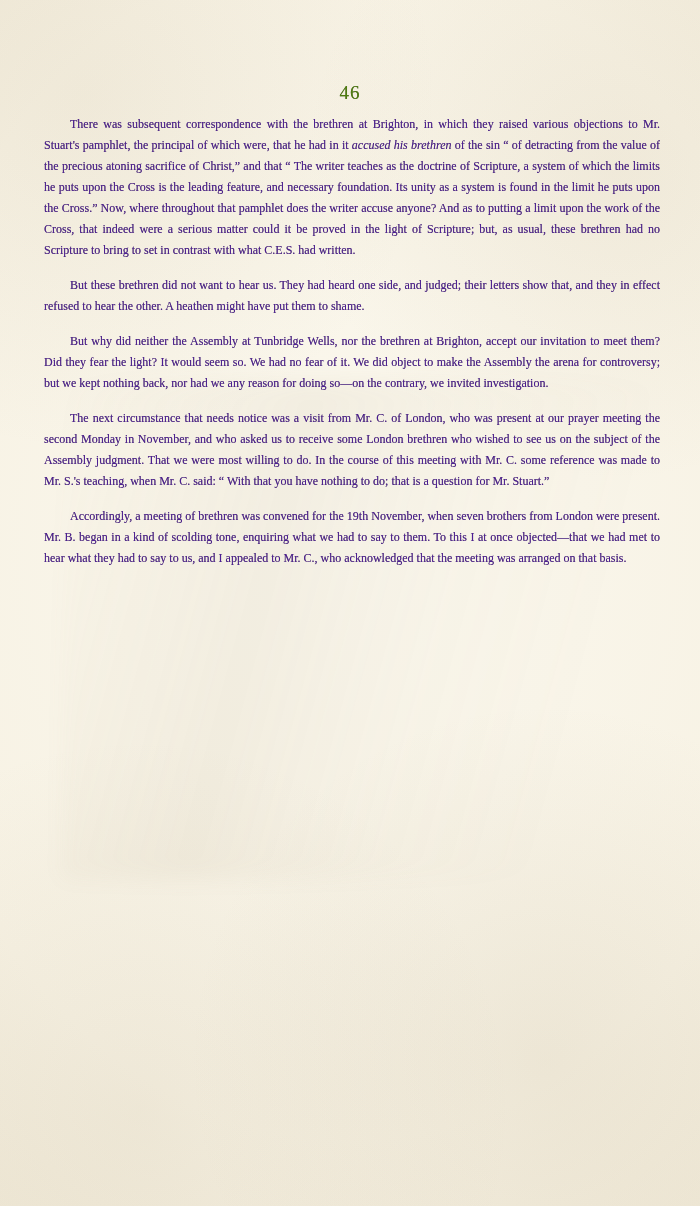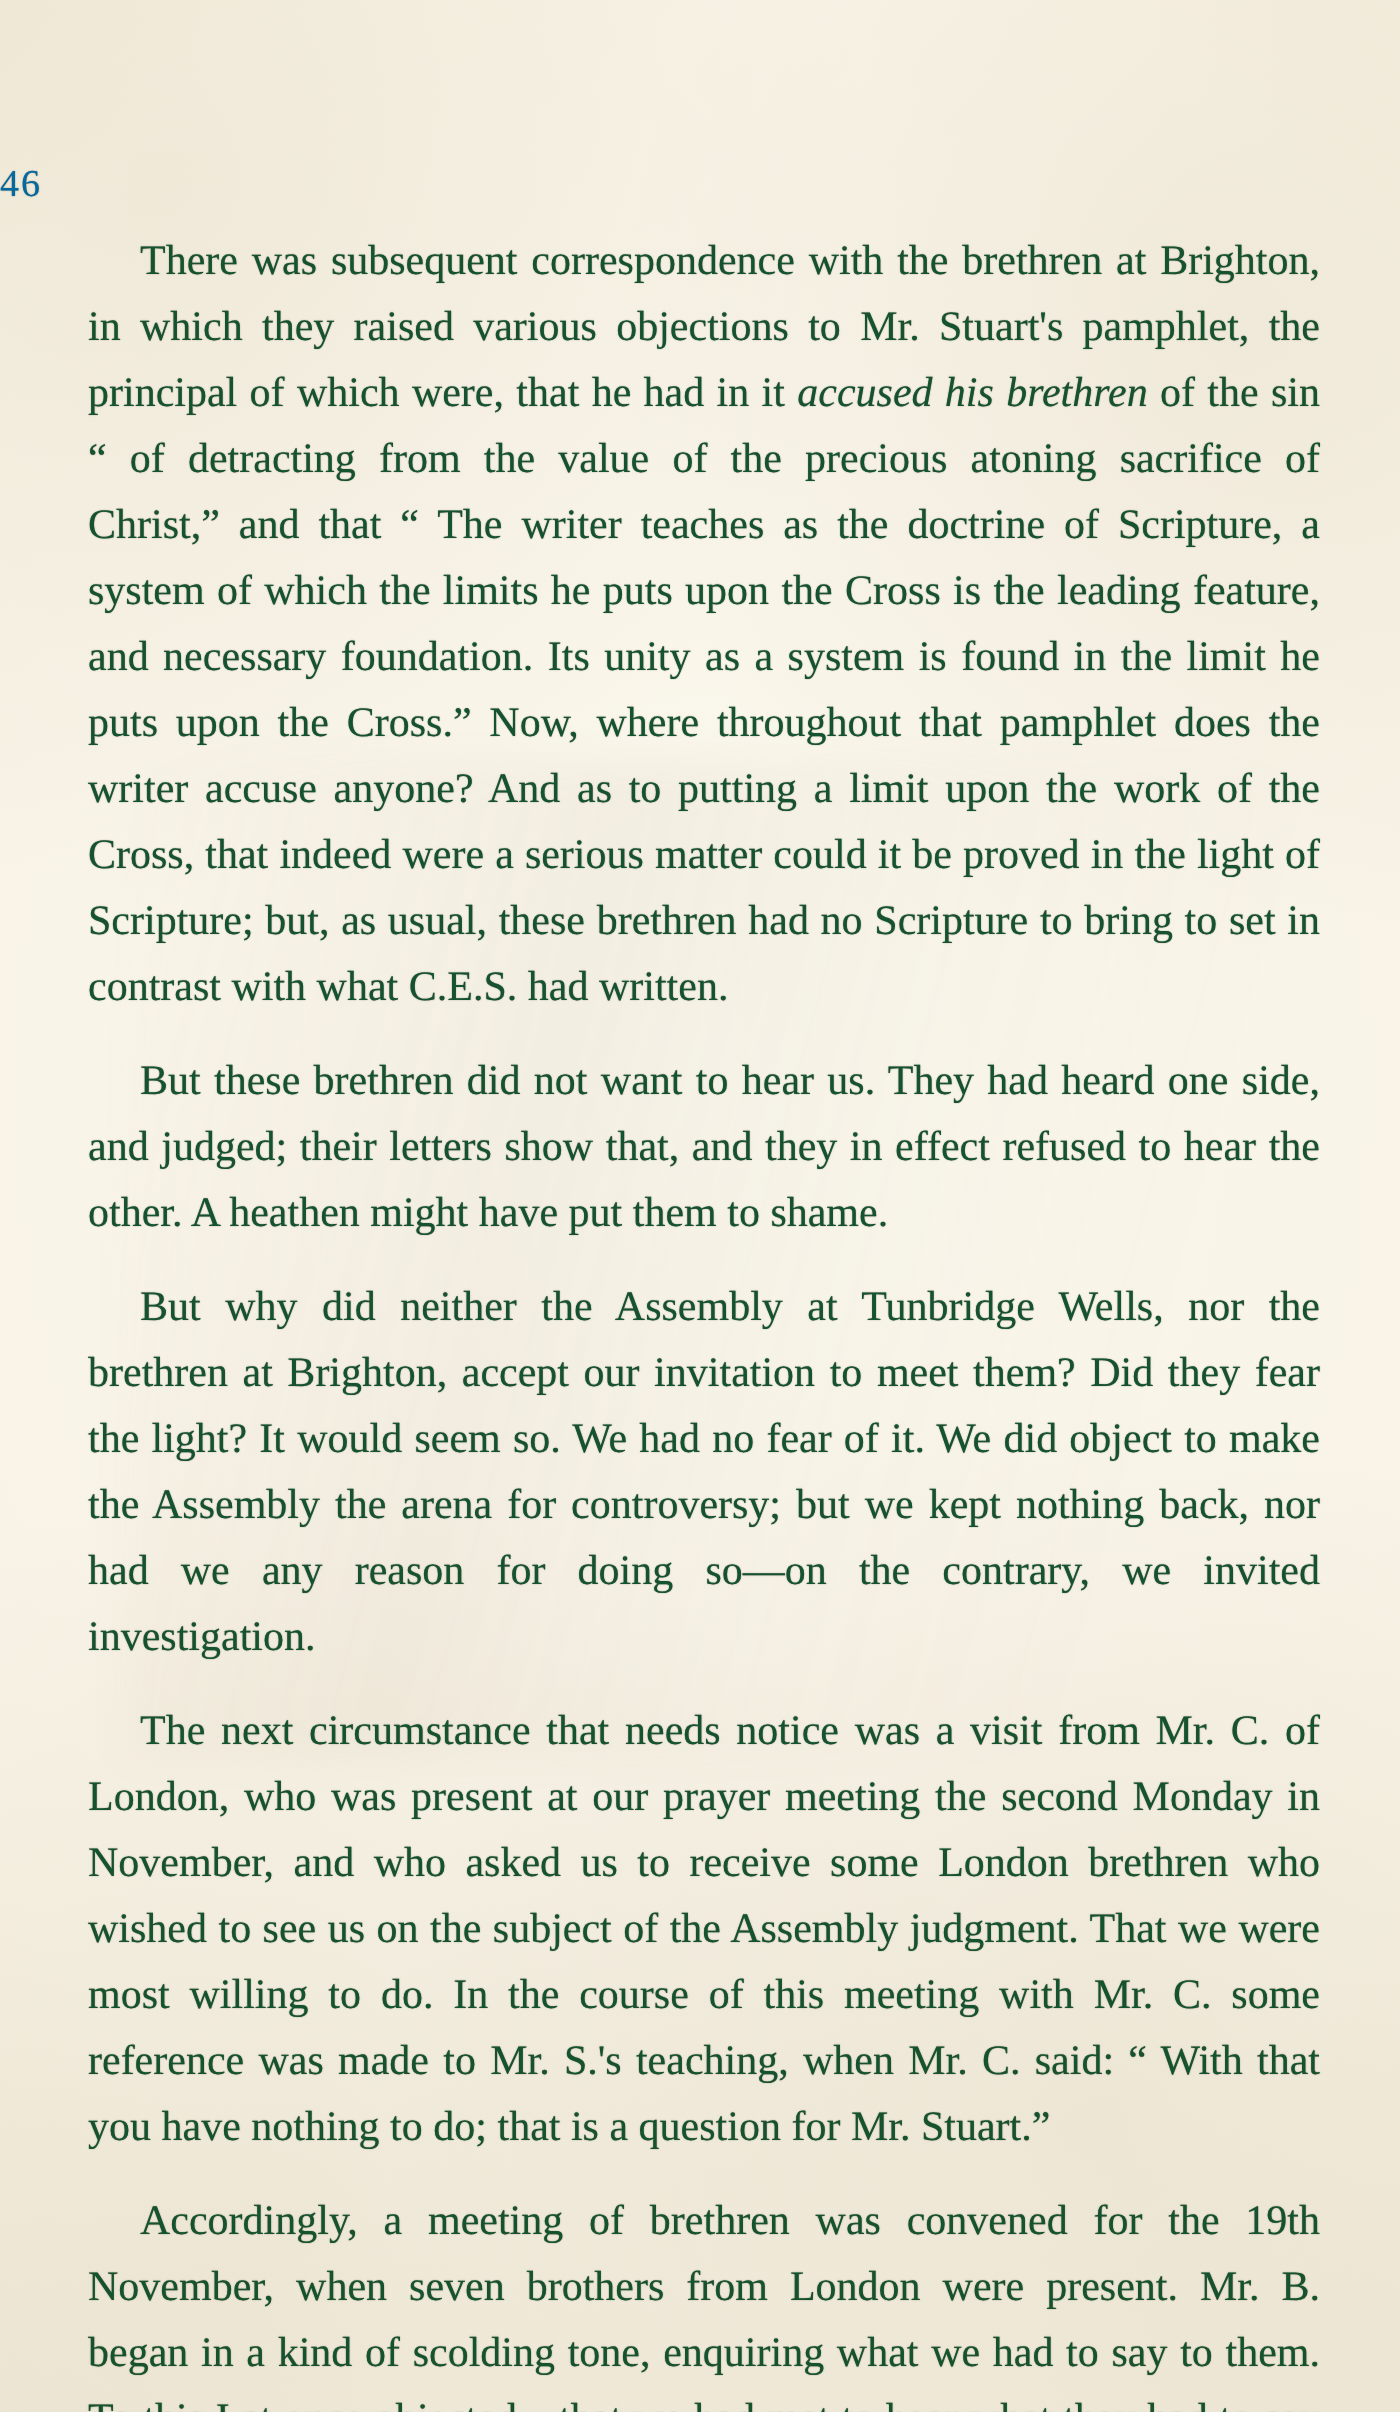--- a/index.html
+++ b/index.html
@@ -54,36 +54,37 @@
     top: 0;
     width: 700px;
     height: 1206px;
   }
 
   .page-number {
     position: absolute;
     top: 82px;
     left: 0;
     width: 700px;
+    text-align: center;
     font-size: 19px;
     letter-spacing: 1px;
-    color: #0369a1;
+    color: #4d7c0f;
   }
 
   .body-text {
     position: absolute;
     left: 44px;
     top: 114px;
     width: 616px;
   }
 
   .para {
-    font-size: 21px;
-    line-height: 33px;
-    color: #14532d;
+    font-size: 12px;
+    line-height: 21px;
+    color: #4c1d95;
     text-align: justify;
     text-justify: inter-word;
     margin: 0 0 14px 0;
     text-indent: 26px;
     -webkit-font-smoothing: antialiased;
   }
   .para:last-child { margin-bottom: 0; }
 
   .para i { font-style: italic; }
 

